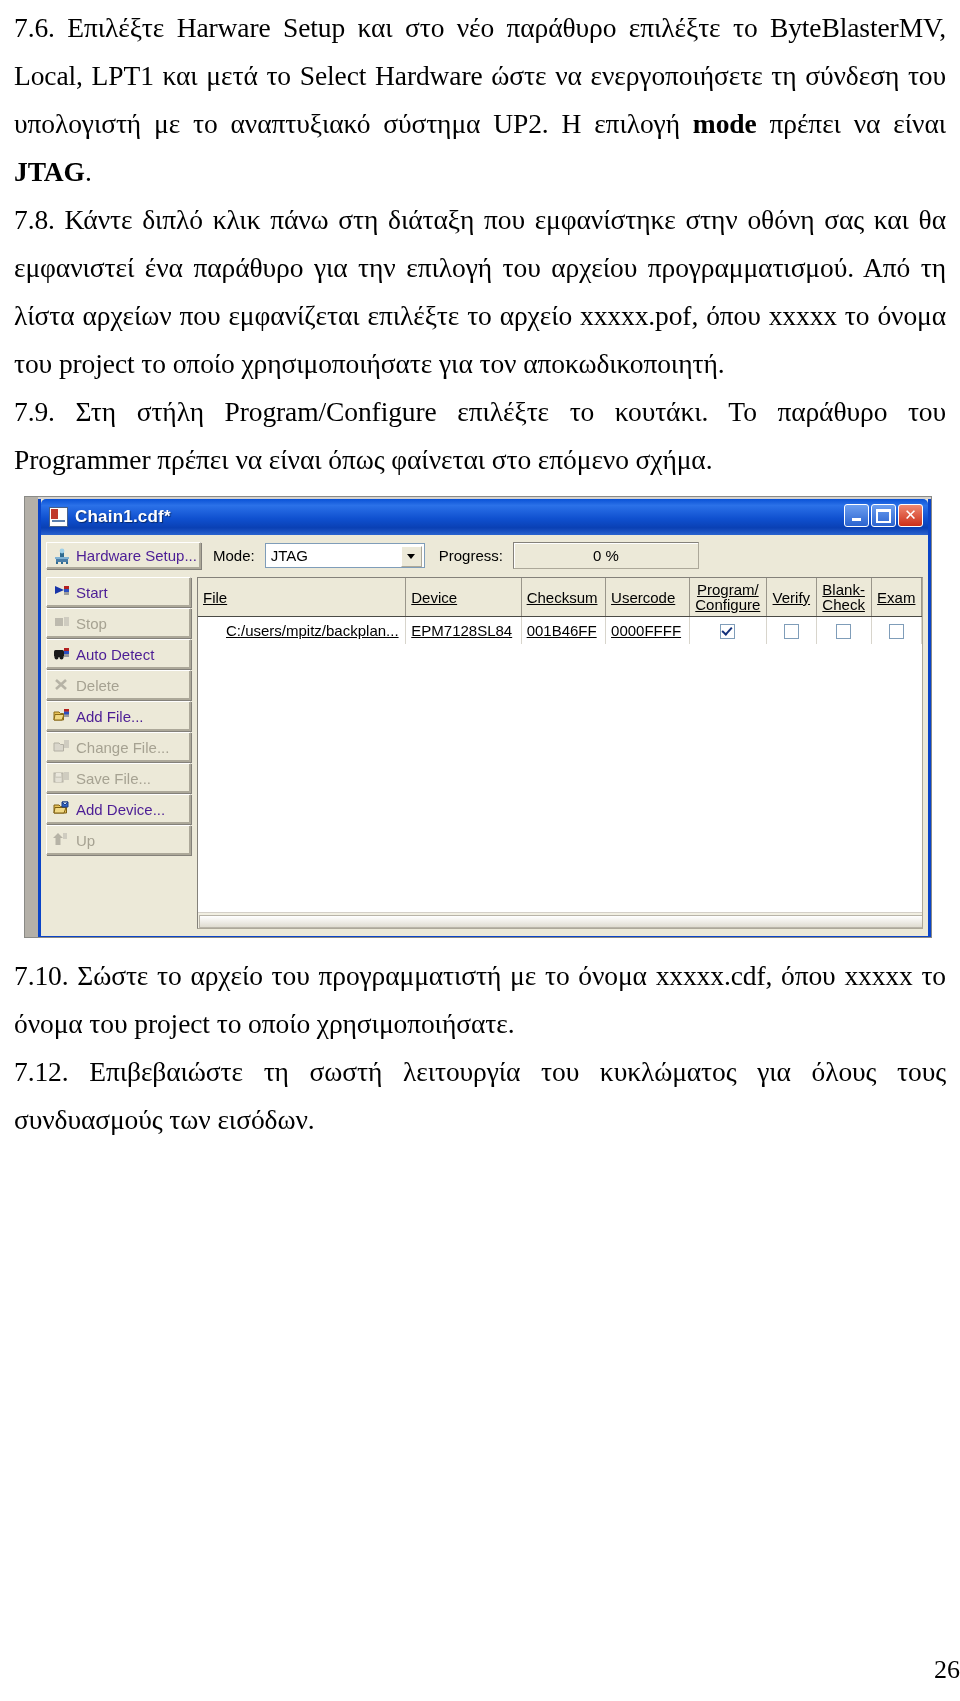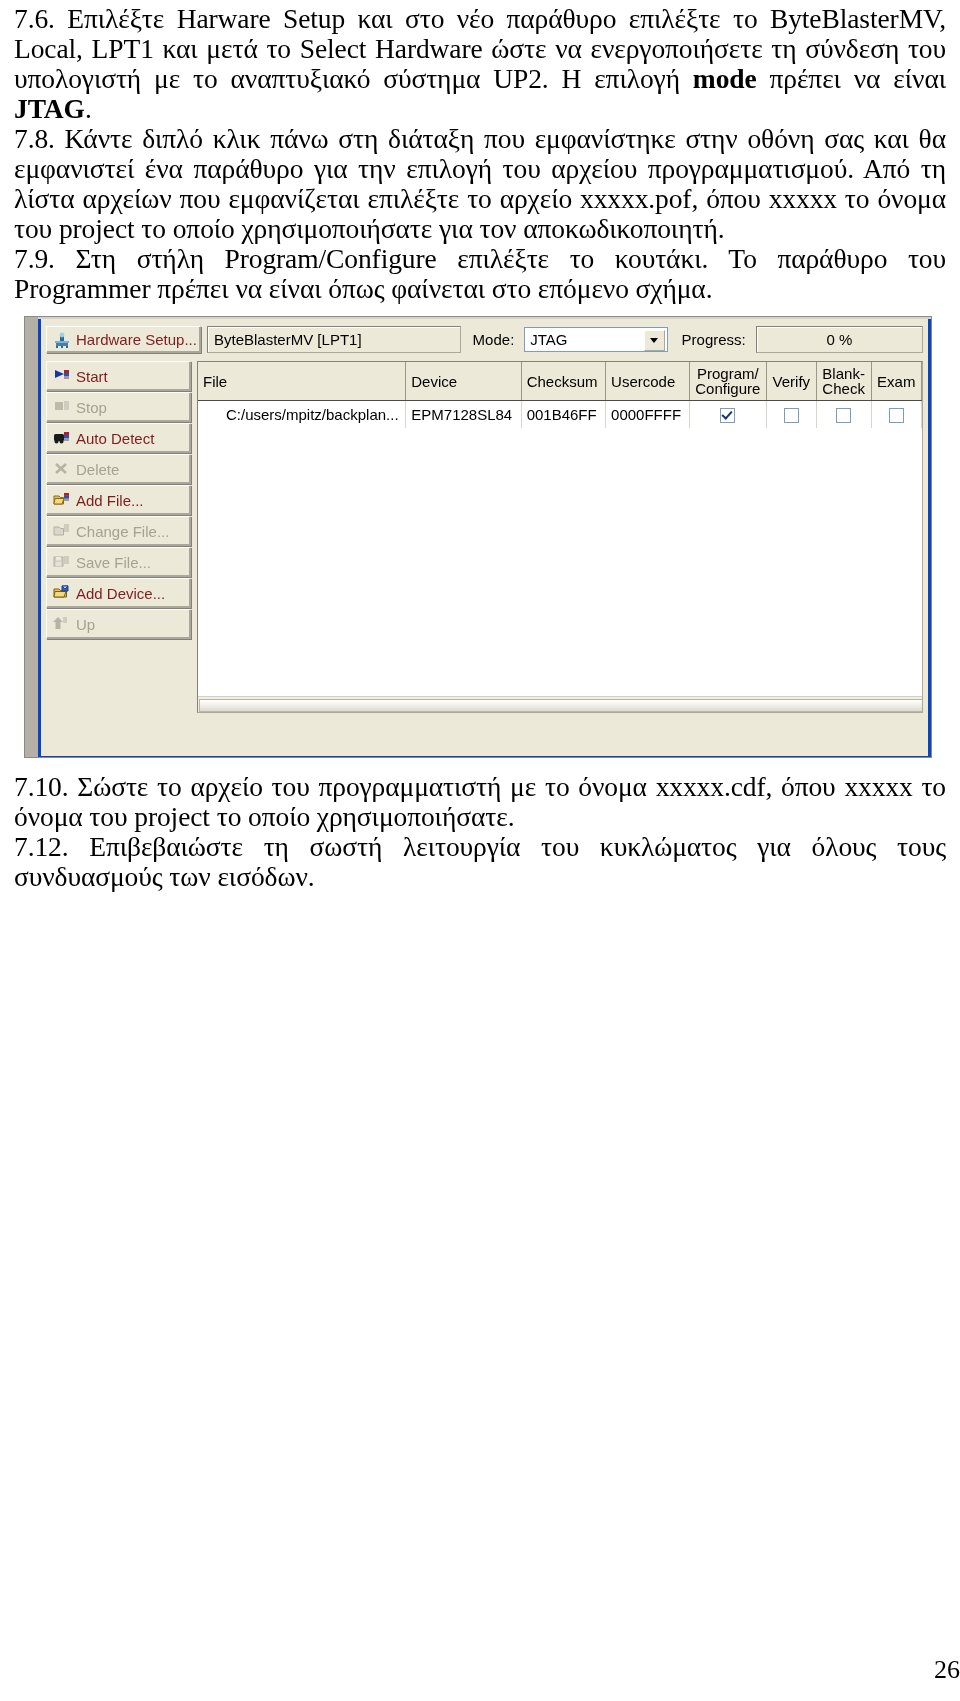--- a/index.html
+++ b/index.html
@@ -18,21 +18,21 @@
   .page {
     position: relative;
     width: 960px;
     height: 1701px;
     box-sizing: border-box;
     padding: 4px 14px 0 14px;
   }
   .para {
     font-family: "Liberation Serif", "DejaVu Serif", serif;
     font-size: 27.5px;
-    line-height: 30px;
+    line-height: 48px;
     text-align: justify;
     text-justify: inter-word;
     margin: 0;
     letter-spacing: -0.1px;
   }
   .para b { font-weight: bold; }
   .block-top { margin-bottom: 0px; }
 
   
   .shot-wrap {
@@ -147,21 +147,21 @@
     border: 1px solid #aca899;
     border-top-color:#ffffff; border-left-color:#ffffff;
     box-shadow: inset -1px -1px 0 #aca899, 1px 1px 0 #84817a;
     display: flex;
     align-items: center;
     gap: 5px;
     padding: 0 6px;
     height: 27px;
     box-sizing: border-box;
     font-size: 15px;
-    color: #7f1d1d;
+    color: #4c1d95;
     white-space: nowrap;
   }
   .btn3d.disabled { color: #a6a292; }
   .hw-btn { width: 155px; }
   .sunken-field {
     background: #ece9d8;
     border: 1px solid #aca899;
     border-top-color:#84817a; border-left-color:#84817a;
     box-shadow: inset 1px 1px 0 #ffffff;
     height: 27px;
@@ -223,20 +223,21 @@
   }
   .ico svg { display:block; }
 
   .tablearea {
     flex: 1 1 auto;
     background: #ffffff;
     border: 1px solid #aca899;
     border-top-color:#84817a; border-left-color:#84817a;
     position: relative;
     overflow: hidden;
+    text-decoration: underline;
   }
   table.grid {
     border-collapse: collapse;
     width: 100%;
     font-size: 15px;
     font-family: "Liberation Sans", "DejaVu Sans", sans-serif;
   }
   table.grid th {
     background: #ece9d8;
     border-right: 1px solid #9a968a;
@@ -309,42 +310,54 @@
 
   <p class="para">7.8. Κάντε διπλό κλικ πάνω στη διάταξη που εμφανίστηκε στην οθόνη σας και θα εμφανιστεί ένα παράθυρο για την επιλογή του αρχείου προγραμματισμού. Από τη λίστα αρχείων που εμφανίζεται επιλέξτε το αρχείο xxxxx.pof, όπου xxxxx το όνομα του project το οποίο χρησιμοποιήσατε για τον αποκωδικοποιητή.</p>
   <p class="para">7.9. Στη στήλη Program/Configure επιλέξτε το κουτάκι. Το παράθυρο του Programmer πρέπει να είναι όπως φαίνεται στο επόμενο σχήμα.</p>
 
   <div class="shot-wrap">
     <div class="win-outer">
       <div class="desk-strip"></div>
 
       <div class="win">
 
+        <div class="titlebar">
+          <span class="title-icon"></span>
+          <span class="title-text">Chain1.cdf*</span>
+          <div class="win-btns">
+            <div class="wbtn min">
+                <span class="minbar"></span>
+              </div>
+            <div class="wbtn max">
+                <span class="maxbox"></span>
+              </div>
+            <div class="wbtn close">
+                <span class="xglyph">✕</span>
+              </div>
+          </div>
+        </div>
 
         <div class="win-body">
 
           <div class="toprow">
             <div class="btn3d hw-btn">
               <span class="ico">
                 <svg width="18" height="16" viewBox="0 0 18 16">
                   <rect x="3" y="11" width="12" height="3" fill="#4a7ea8"></rect>
                   <rect x="2" y="9" width="14" height="2" fill="#7fb2d4"></rect>
                   <rect x="7" y="3" width="4" height="6" fill="#2f6b90"></rect>
                   <circle cx="9" cy="3" r="2.4" fill="#9fd0e8"></circle>
                   <rect x="3" y="14" width="2" height="2" fill="#2f6b90"></rect>
                   <rect x="8" y="14" width="2" height="2" fill="#2f6b90"></rect>
                   <rect x="13" y="14" width="2" height="2" fill="#2f6b90"></rect>
                 </svg>
               </span>
               <span>Hardware Setup...</span>
             </div>
 
-            <div class="sunken-field hw-field">
-              <span>ByteBlasterMV [LPT1]</span>
-            </div>
 
             <span class="mode-label">Mode:</span>
             <div class="combo">
               <span>JTAG</span>
               <span class="arrowbtn">
                   <span class="caret-down"></span>
                 </span>
             </div>
 
             <span class="prog-label">Progress:</span>

